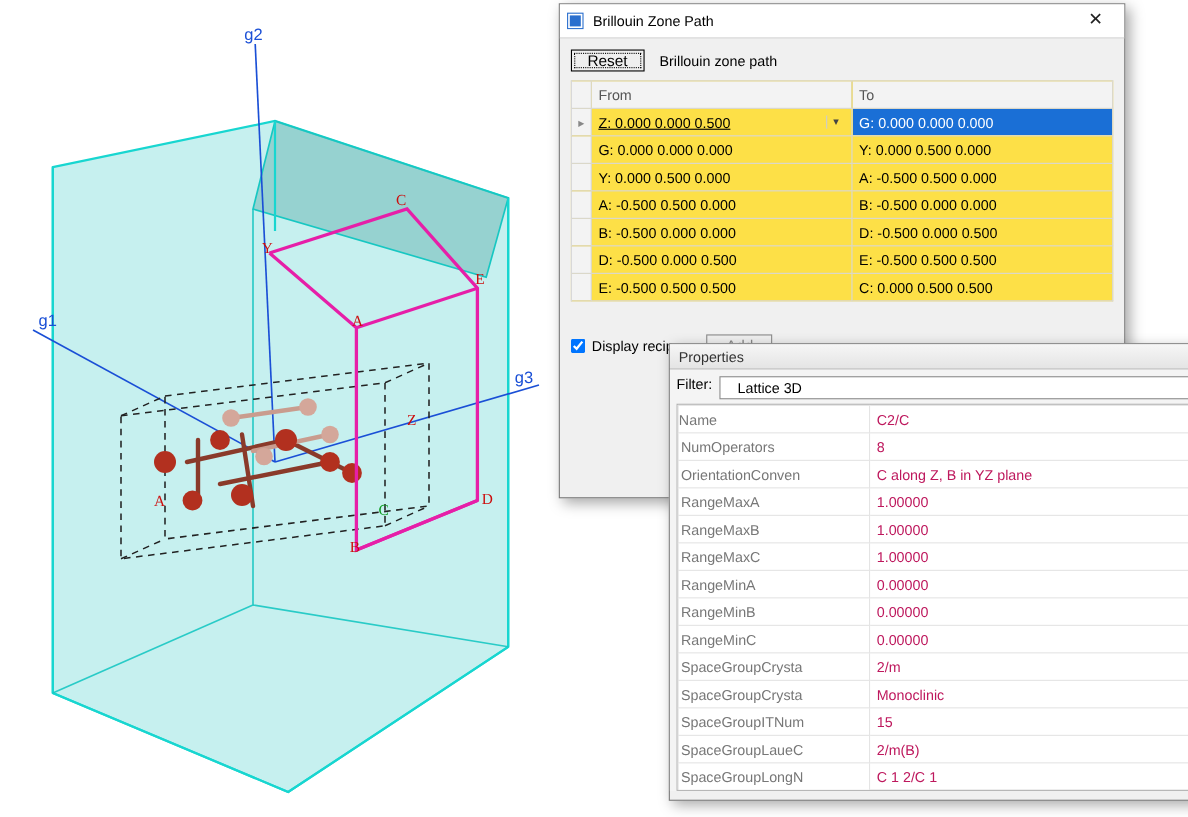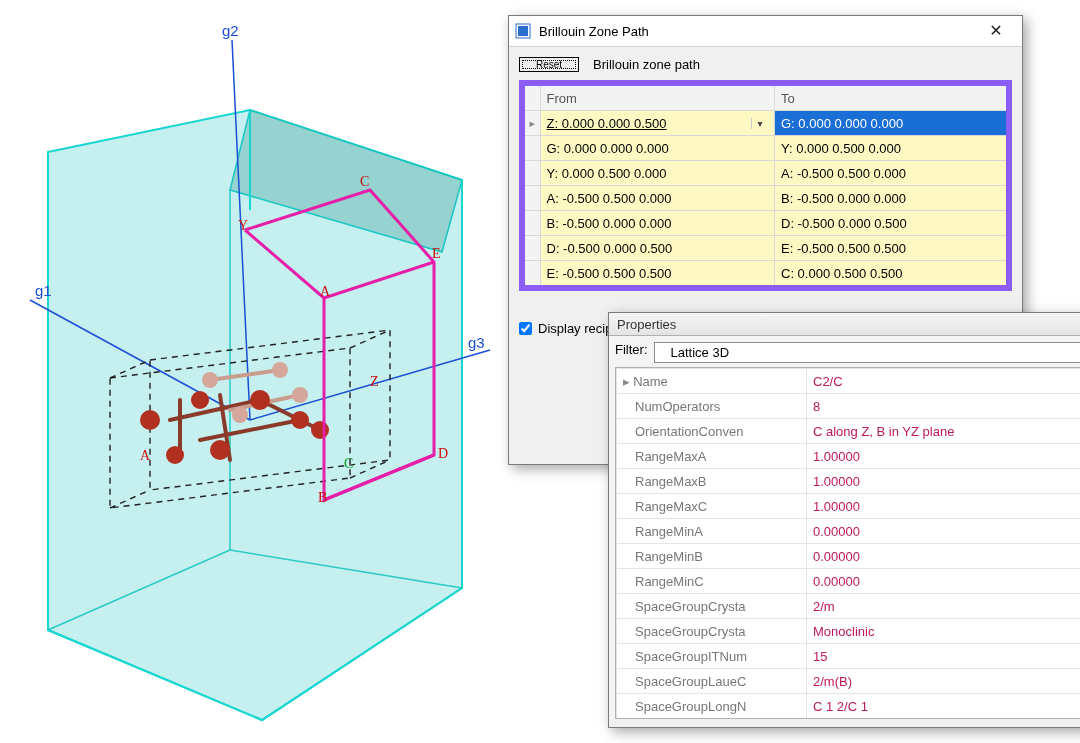--- a/index.html
+++ b/index.html
@@ -28,21 +28,21 @@
   
   .dialog {
     position: absolute;
     background: #f0f0f0;
     border: 1px solid #7a7a7a;
     box-shadow: 4px 4px 12px rgba(0,0,0,0.35);
     box-sizing: border-box;
   }
   .bz-dialog {
     left: 508px;
-    top: 15px;
+    top: 3px;
     width: 515px;
     height: 450px;
   }
   .titlebar {
     height: 30px;
     background: #ffffff;
     display: flex;
     align-items: center;
     padding: 0 6px;
     border-bottom: 1px solid #d0d0d0;
@@ -68,35 +68,35 @@
     display: flex;
     align-items: center;
     gap: 14px;
     margin-bottom: 8px;
   }
   button.win-btn {
     background: #efefef;
     border: 1px solid #8a8a8a;
     padding: 1px 14px;
     font-family: inherit;
-    font-size: 10px;
+    font-size: 14px;
     min-width: 60px;
     cursor: pointer;
   }
   button.reset {
     border: 1px solid #000;
     outline: 1px dotted #000;
     outline-offset: -4px;
   }
   .section-label { font-size: 13px; }
 
   
   .bz-table {
-    border: 6px solid #8b5cf6;
-    background: #fef9c3;
+    border: 1px solid #8b5cf6;
+    background: #fde047;
     width: 100%;
     border-collapse: collapse;
     table-layout: fixed;
   }
   .bz-table th, .bz-table td {
     border: 1px solid #d8d8d8;
     padding: 3px 6px;
     text-align: left;
     font-weight: normal;
     font-size: 13px;
@@ -195,21 +195,21 @@
     padding:3px 6px;
     font-size:13px;
     height:18px;
     white-space:nowrap;
     overflow:hidden;
   }
   .props-table td.k {
     width: 165px;
     color:#777;
     background:#fff;
-    padding-left:18px;
+    padding-left:2px;
   }
   .props-table td.v {
     color:#be185d;
   }
   .props-table tr:first-child td.k::before {
     content:"▸ ";
     color:#888;
     margin-left:-12px;
   }
 </style>

